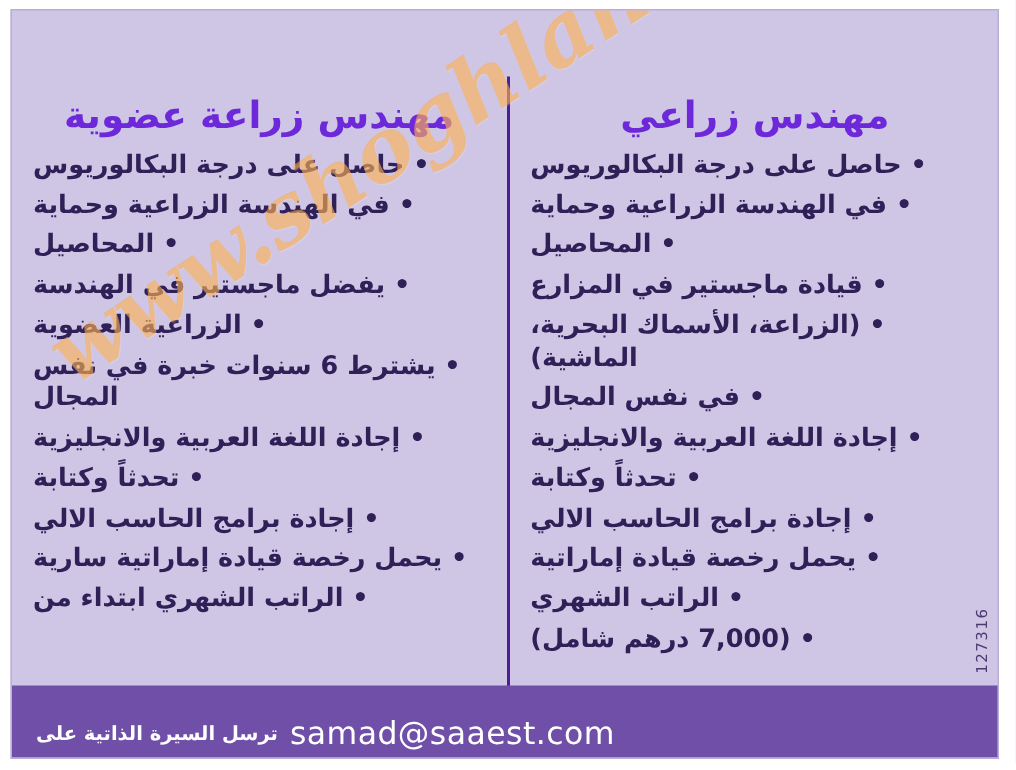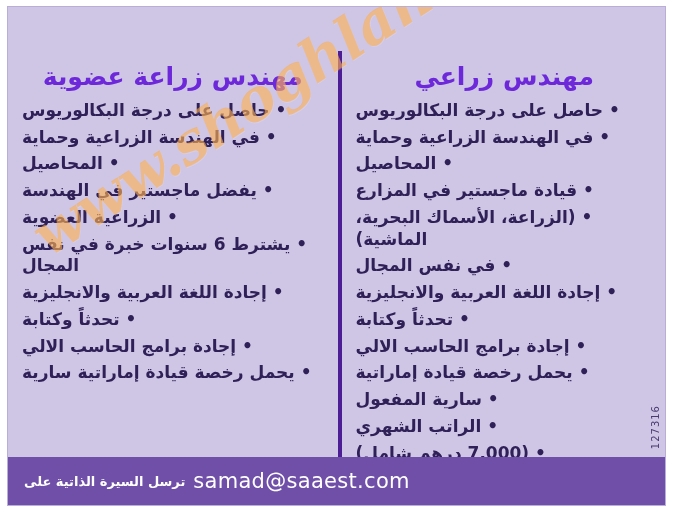--- a/index.html
+++ b/index.html
@@ -79,21 +79,21 @@
     direction: rtl;
   }
   .col {
     flex: 1 1 50%;
     padding: 10px 14px 0 14px;
     box-sizing: border-box;
     direction: rtl;
     text-align: center;
   }
   .col-right {
-    border-left: 4px solid #4c1d95;
+    border-left: 2px solid #4c1d95;
   }
   .job-title {
     color: #6d28d9;
     font-size: 25px;
     font-weight: bold;
     line-height: 1.15;
     margin: 2px 0 8px 0;
     direction: rtl;
   }
   .req-list {
@@ -118,21 +118,21 @@
   
   .footer {
     position: absolute;
     left: 0;
     bottom: 0;
     width: 659px;
     height: 48px;
     background: #6f4fa8;
     display: flex;
     flex-direction: row-reverse;
-    align-items: center;
+    align-items: flex-end;
     justify-content: space-between;
     padding: 4px 16px;
     box-sizing: border-box;
     direction: rtl;
   }
   .footer-note {
     color: #ffffff;
     font-size: 13px;
     font-weight: bold;
     direction: rtl;
@@ -223,39 +223,39 @@
           <li>حاصل على درجة البكالوريوس</li>
           <li>في الهندسة الزراعية وحماية</li>
           <li>المحاصيل</li>
           <li>قيادة ماجستير في المزارع</li>
           <li>(الزراعة، الأسماك البحرية، الماشية)</li>
           <li>في نفس المجال</li>
           <li>إجادة اللغة العربية والانجليزية</li>
           <li>تحدثاً وكتابة</li>
           <li>إجادة برامج الحاسب الالي</li>
           <li>يحمل رخصة قيادة إماراتية</li>
-          <li>سارية المفعول</li>
           <li>الراتب الشهري</li>
           <li>(7,000 درهم شامل)</li>
         </ul>
       </div>
 
       <div class="col col-left">
         <div class="job-title">مهندس زراعة عضوية</div>
         <ul class="req-list">
           <li>حاصل على درجة البكالوريوس</li>
           <li>في الهندسة الزراعية وحماية</li>
           <li>المحاصيل</li>
           <li>يفضل ماجستير في الهندسة</li>
           <li>الزراعية العضوية</li>
           <li>يشترط 6 سنوات خبرة في نفس المجال</li>
           <li>إجادة اللغة العربية والانجليزية</li>
           <li>تحدثاً وكتابة</li>
           <li>إجادة برامج الحاسب الالي</li>
           <li>يحمل رخصة قيادة إماراتية سارية</li>
+          <li>الراتب الشهري ابتداء من</li>
         </ul>
       </div>
 
     </div>
 
     <div class="ref-code">127316</div>
 
     <div class="footer">
       <div class="footer-right-group">
         <span class="footer-note">ترسل السيرة الذاتية على</span>

